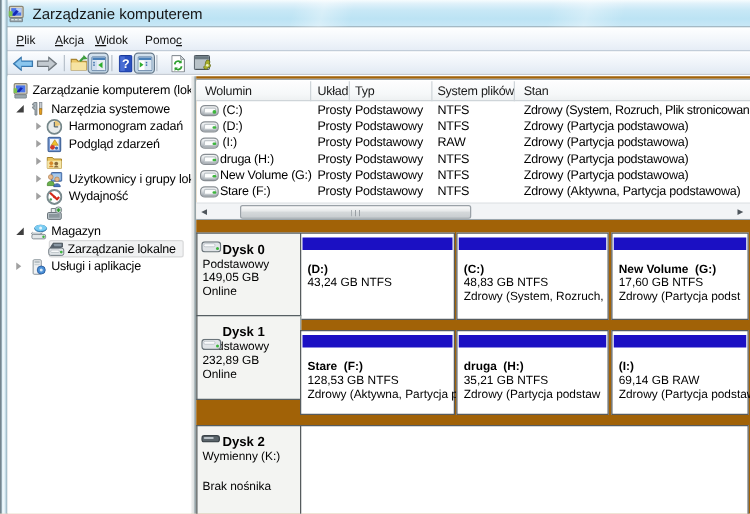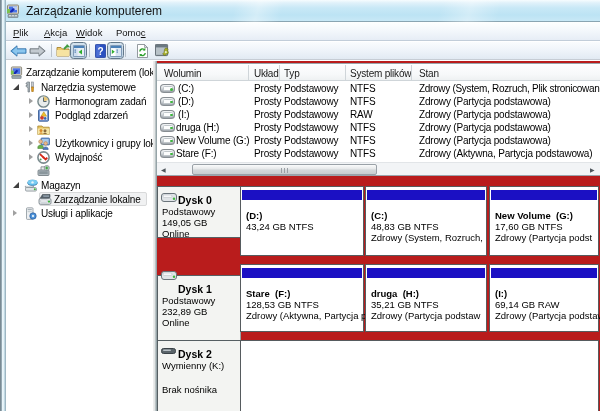--- a/index.html
+++ b/index.html
@@ -19,21 +19,21 @@
 #toolbar{left:0;top:42px;width:600px;height:18px;
  background:linear-gradient(180deg,#fafcfe 0,#eef3f9 9px,#e2eaf3 17px);
  border-bottom:1px solid #c6ccd4}
 .tsep{position:absolute;top:2px;width:1px;height:13px;background:#b9c2cc}
 
 #lborder{left:0;top:0;width:6px;height:411px;
  background:linear-gradient(90deg,#5d6c75 0,#95a8b2 1px,#95a8b2 1.5px,#e4f2f8 2px,#f0f9fd 3px,#d8ecf4 4px,#a9c4d1 5px,#93aab6 6px)}
 
 #treepanel{left:6px;top:61px;width:147px;height:350px;background:#fff;overflow:hidden}
 #vsplit{left:153px;top:61px;width:4px;height:350px;background:linear-gradient(90deg,#f0f0f0 0,#dfe3e3 2px,#96a4a8 3px,#96a4a8 4px)}
-#rightpane{left:157px;top:61px;width:443px;height:350px;background:#b91c1c}
+#rightpane{left:157px;top:61px;width:443px;height:350px;background:#a16207}
 
 #listbox{position:absolute;left:0;top:2px;width:443px;height:113px;background:#fff;border-top:1px solid #9aa5ac;border-bottom:1px solid #9aa5ac}
 #lvheader{position:absolute;left:0;top:1px;width:443px;height:16px;
  background:linear-gradient(180deg,#fdfdfe 0,#f6f8f9 10px,#eef1f2 15px);
  border-bottom:1px solid #cfd5d9}
 #lvheader .ht{position:absolute;top:3px;font-size:10px;letter-spacing:-0.2px;color:#1a1a1a}
 #lvheader .hsep{position:absolute;top:0;width:1px;height:16px;background:#cfd5d9}
 .row{position:absolute;left:0;width:443px;height:13.3px}
 .row .c{position:absolute;top:1px;font-size:10px;letter-spacing:-0.18px;white-space:nowrap}
 
@@ -333,21 +333,21 @@
       </div>
   <div id="hscroll">
    <div class="sarrow" style="left:4px">◀</div>
    <div class="sarrow" style="left:433px">▶</div>
    <div id="hthumb">
           <div class="grip"></div>
         </div>
   </div>
  </div>
 
- <div class="dlabel" style="top:125px;height:52px">
+ <div class="dlabel" style="top:125px;height:68px">
   <div class="b" style="left:20px;top:7px">Dysk 0</div>
   <div class="s" style="left:4px;top:19px">Podstawowy</div>
   <div class="s" style="left:4px;top:30px">149,05 GB</div>
   <div class="s" style="left:4px;top:41px">Online</div>
  </div>
  <svg class="dico" style="top:132px" viewBox="0 0 16 9">
   <rect x="0.5" y="0.5" width="15" height="8" rx="2.5" fill="#e0e4e7" stroke="#6a747a"></rect>
   <rect x="2" y="2" width="9" height="2.4" rx="1.2" fill="#fafbfc" stroke="#aab2b8" stroke-width="0.5"></rect>
   <circle cx="13" cy="5.8" r="1.2" fill="#3db53d"></circle>
  </svg>
@@ -362,21 +362,21 @@
       <div class="p2">48,83 GB NTFS</div>
       <div class="p3">Zdrowy (System, Rozruch,</div>
  </div>
  <div class="part" style="left:332px;top:125px;width:110px;height:70px">
   <div class="bar"></div>
   <div class="pn">New Volume&nbsp; (G:)</div>
       <div class="p2">17,60 GB NTFS</div>
       <div class="p3">Zdrowy (Partycja podst</div>
  </div>
 
- <div class="dlabel" style="top:214px;height:84px">
+ <div class="dlabel" style="top:191px;height:68px">
   <div class="b" style="left:20px;top:7px">Dysk 1</div>
   <div class="s" style="left:4px;top:19px">Podstawowy</div>
   <div class="s" style="left:4px;top:30px">232,89 GB</div>
   <div class="s" style="left:4px;top:41px">Online</div>
  </div>
  <svg class="dico" style="top:210px" viewBox="0 0 16 9">
   <rect x="0.5" y="0.5" width="15" height="8" rx="2.5" fill="#e0e4e7" stroke="#6a747a"></rect>
   <rect x="2" y="2" width="9" height="2.4" rx="1.2" fill="#fafbfc" stroke="#aab2b8" stroke-width="0.5"></rect>
   <circle cx="13" cy="5.8" r="1.2" fill="#3db53d"></circle>
  </svg>

